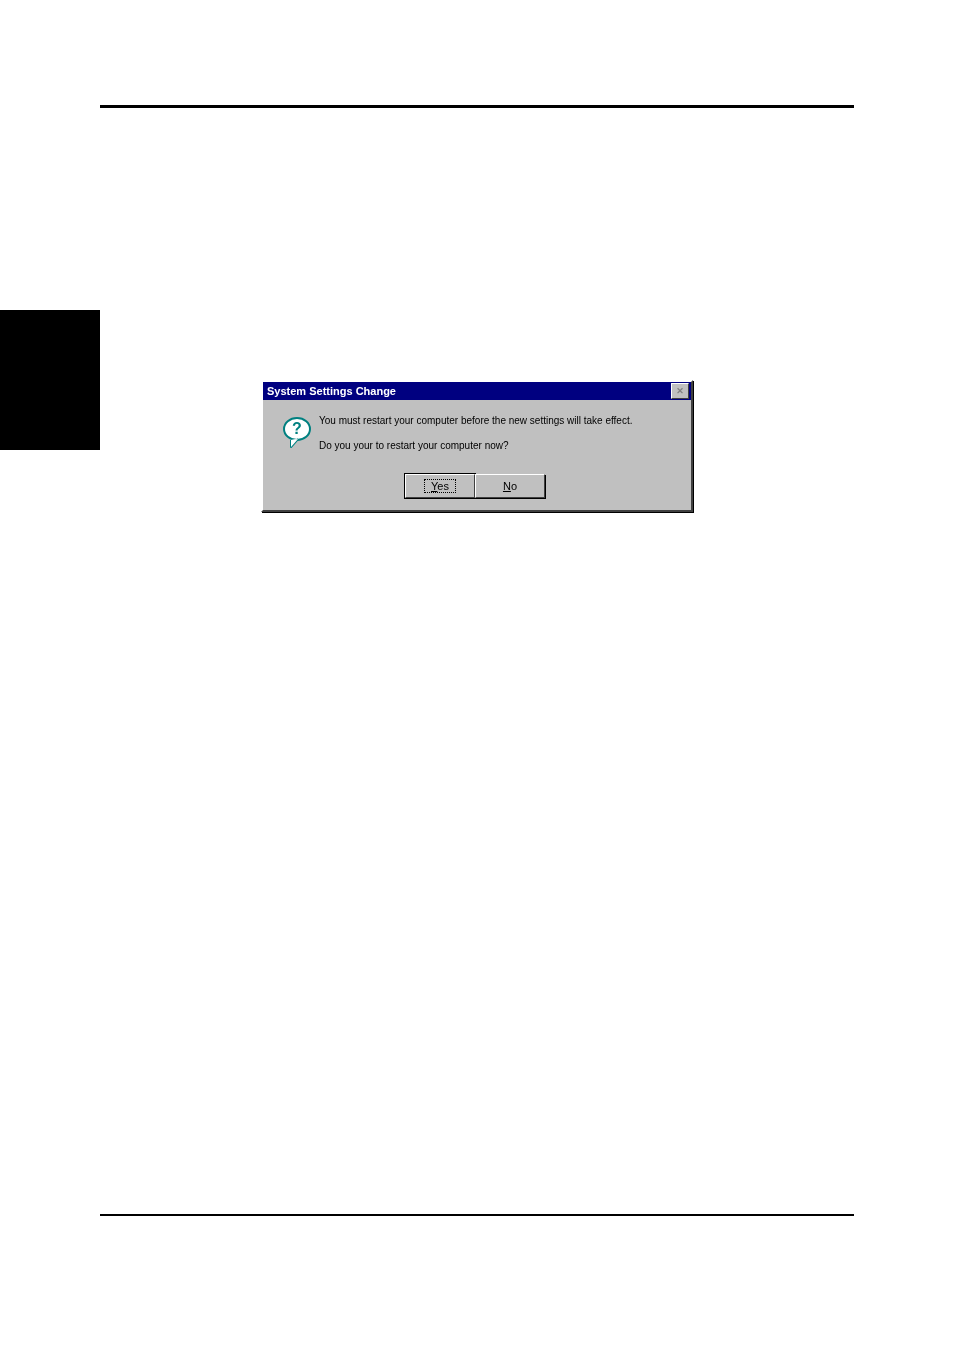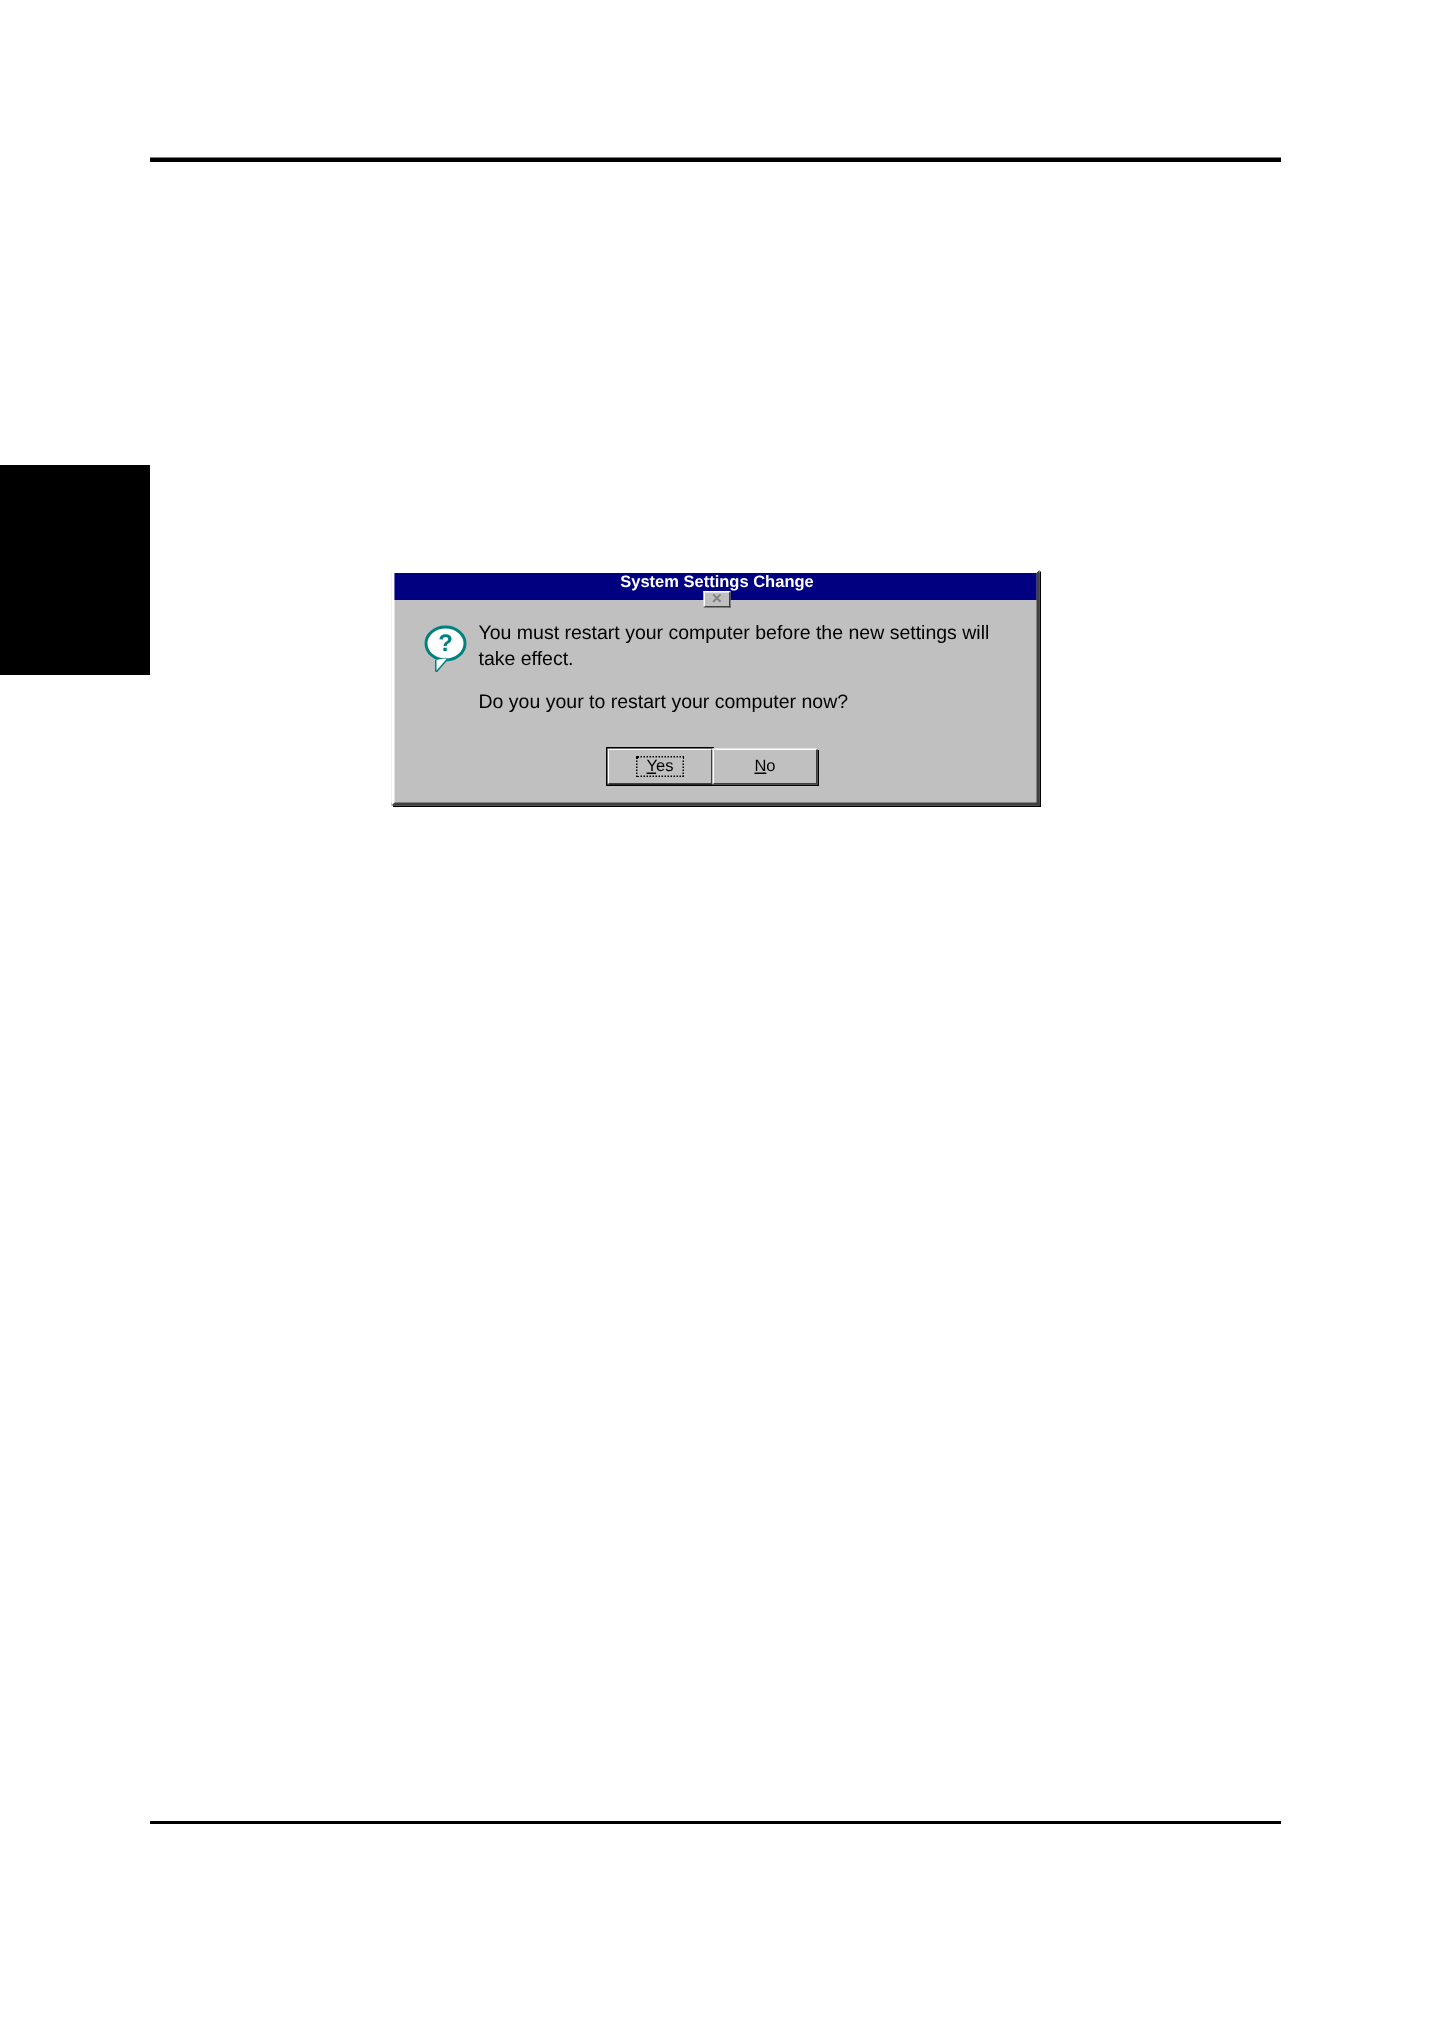--- a/index.html
+++ b/index.html
@@ -51,21 +51,20 @@
   .titlebar {
     height: 18px;
     background: #000080;
     color: #ffffff;
     display: flex;
     align-items: center;
     justify-content: space-between;
     padding: 0 2px 0 4px;
     font-weight: bold;
     font-size: 11px;
-    flex-direction: column;
   }
 
   .close-btn {
     width: 16px;
     height: 14px;
     background: #c0c0c0;
     border-top: 1px solid #ffffff;
     border-left: 1px solid #ffffff;
     border-right: 1px solid #404040;
     border-bottom: 1px solid #404040;
@@ -86,21 +85,21 @@
 
   .icon-col {
     width: 44px;
     display: flex;
     justify-content: center;
     padding-top: 2px;
   }
 
   .msg-col {
     flex: 1;
-    font-size: 13px;
+    font-size: 10px;
     line-height: 1.3;
   }
   .msg-col p {
     margin: 0 0 12px 0;
   }
 
   .button-row {
     display: flex;
     justify-content: center;
     padding: 0 4px 12px 0;

